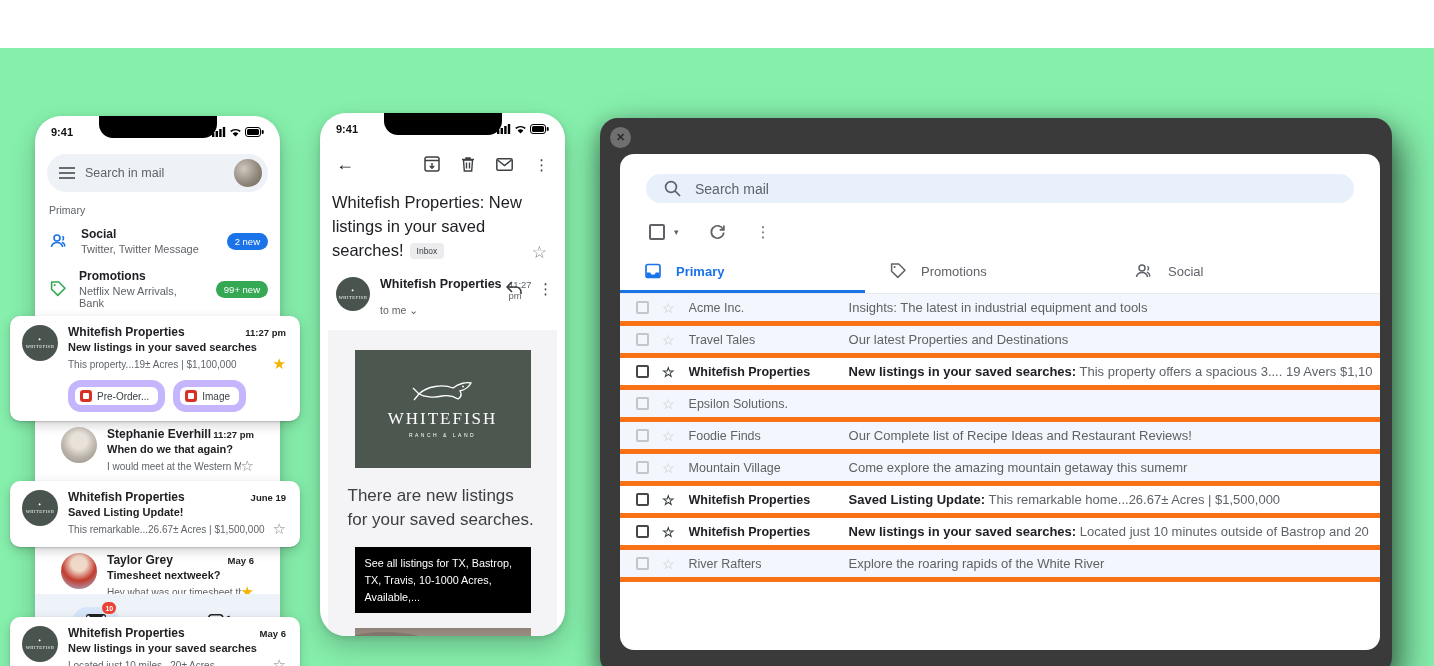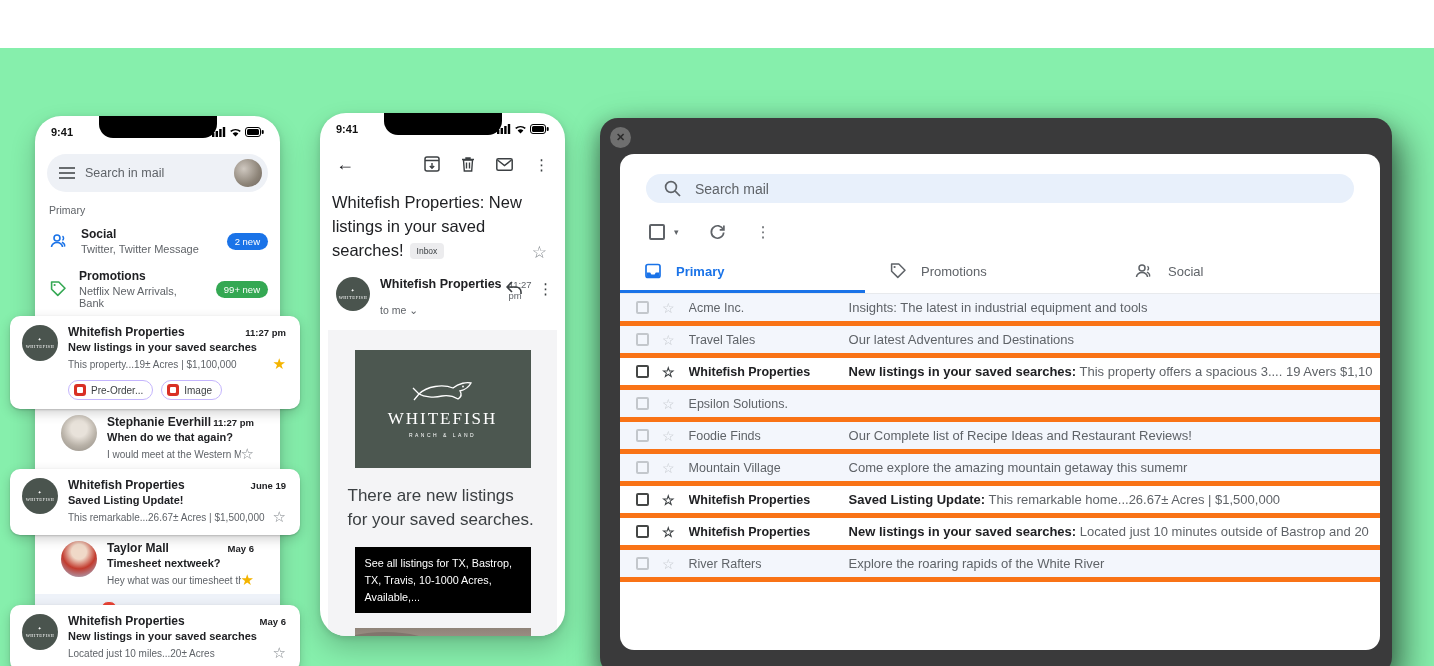--- a/index.html
+++ b/index.html
@@ -54,21 +54,21 @@
   .m-avatar.photo-red { background:radial-gradient(circle at 50% 30%, #f0d9c8 24%, #c23b2e 55%, #9fc7e8); }
   .m-body { flex:1; min-width:0; }
   .m-top { display:flex; justify-content:space-between; align-items:baseline; }
   .m-sender { font-size:12px; font-weight:bold; color:#202124; white-space:nowrap; }
   .m-time { font-size:9.5px; font-weight:bold; color:#202124; }
   .m-subject { font-size:11px; font-weight:bold; color:#202124; margin-top:2px; white-space:nowrap;
                overflow:hidden; }
   .m-snip-row { display:flex; justify-content:space-between; align-items:center; margin-top:2px; }
   .m-snippet { font-size:10px; color:#5f6368; white-space:nowrap; overflow:hidden; }
   .chips { display:flex; gap:8px; margin-top:7px; }
-  .chip { display:flex; align-items:center; gap:5px; border:1px solid #c4b5fd; border-radius:13px;
+  .chip { display:flex; align-items:center; gap:5px; border:7px solid #c4b5fd; border-radius:13px;
           padding:3px 9px 3px 5px; font-size:10px; color:#3c4043; background:#fff; }
   .chip-ic { width:12px; height:12px; background:#d93025; border-radius:3px; position:relative; }
   .chip-ic::after { content:""; position:absolute; left:3px; top:3px; width:6px; height:6px;
                     background:#fff; border-radius:1px; }
 
   .m-nav { position:absolute; left:0; right:0; bottom:0; height:54px; background:#eef2f9;
            border-radius:0 0 26px 26px; display:flex; align-items:center; z-index:1; }
   .m-nav-cell { flex:1; display:flex; justify-content:center; }
   .mail-pill { position:relative; width:46px; height:28px; background:#d7e6fb; border-radius:14px;
                display:flex; align-items:center; justify-content:center; }
@@ -263,21 +263,21 @@
             <span class="m-snippet">This remarkable...26.67± Acres | $1,500,000</span>
             <span class="star"></span>
           </div>
         </div>
       </div>
 
       <div class="m-item">
         <div class="m-avatar photo-red"></div>
         <div class="m-body">
           <div class="m-top">
-            <span class="m-sender">Taylor Mall</span>
+            <span class="m-sender">Taylor Grey</span>
             <span class="m-time">May 6</span>
           </div>
           <div class="m-subject">Timesheet nextweek?</div>
           <div class="m-snip-row">
             <span class="m-snippet">Hey what was our timesheet that was for..</span>
             <span class="star starred"></span>
           </div>
         </div>
       </div>
 
@@ -482,21 +482,21 @@
         <div class="d-row">
           <span class="d-check"></span>
             <span class="d-star"></span>
           <span class="d-sender">Acme Inc.</span>
           <span class="d-snippet"><b></b><span>Insights: The latest in industrial equipment and tools</span></span>
         </div>
         <div class="d-row">
           <span class="d-check"></span>
             <span class="d-star"></span>
           <span class="d-sender">Travel Tales</span>
-          <span class="d-snippet"><b></b><span>Our latest Adventures and Destinations</span></span>
+          <span class="d-snippet"><b></b><span>Our latest Properties and Destinations</span></span>
         </div>
         <div class="d-row unread">
           <span class="d-check"></span>
             <span class="d-star"></span>
           <span class="d-sender">Whitefish Properties</span>
           <span class="d-snippet"><b>New listings in your saved searches:</b><span> This property offers a spacious 3.... 19 Avers $1,100,000</span></span>
         </div>
         <div class="d-row">
           <span class="d-check"></span>
             <span class="d-star"></span>

